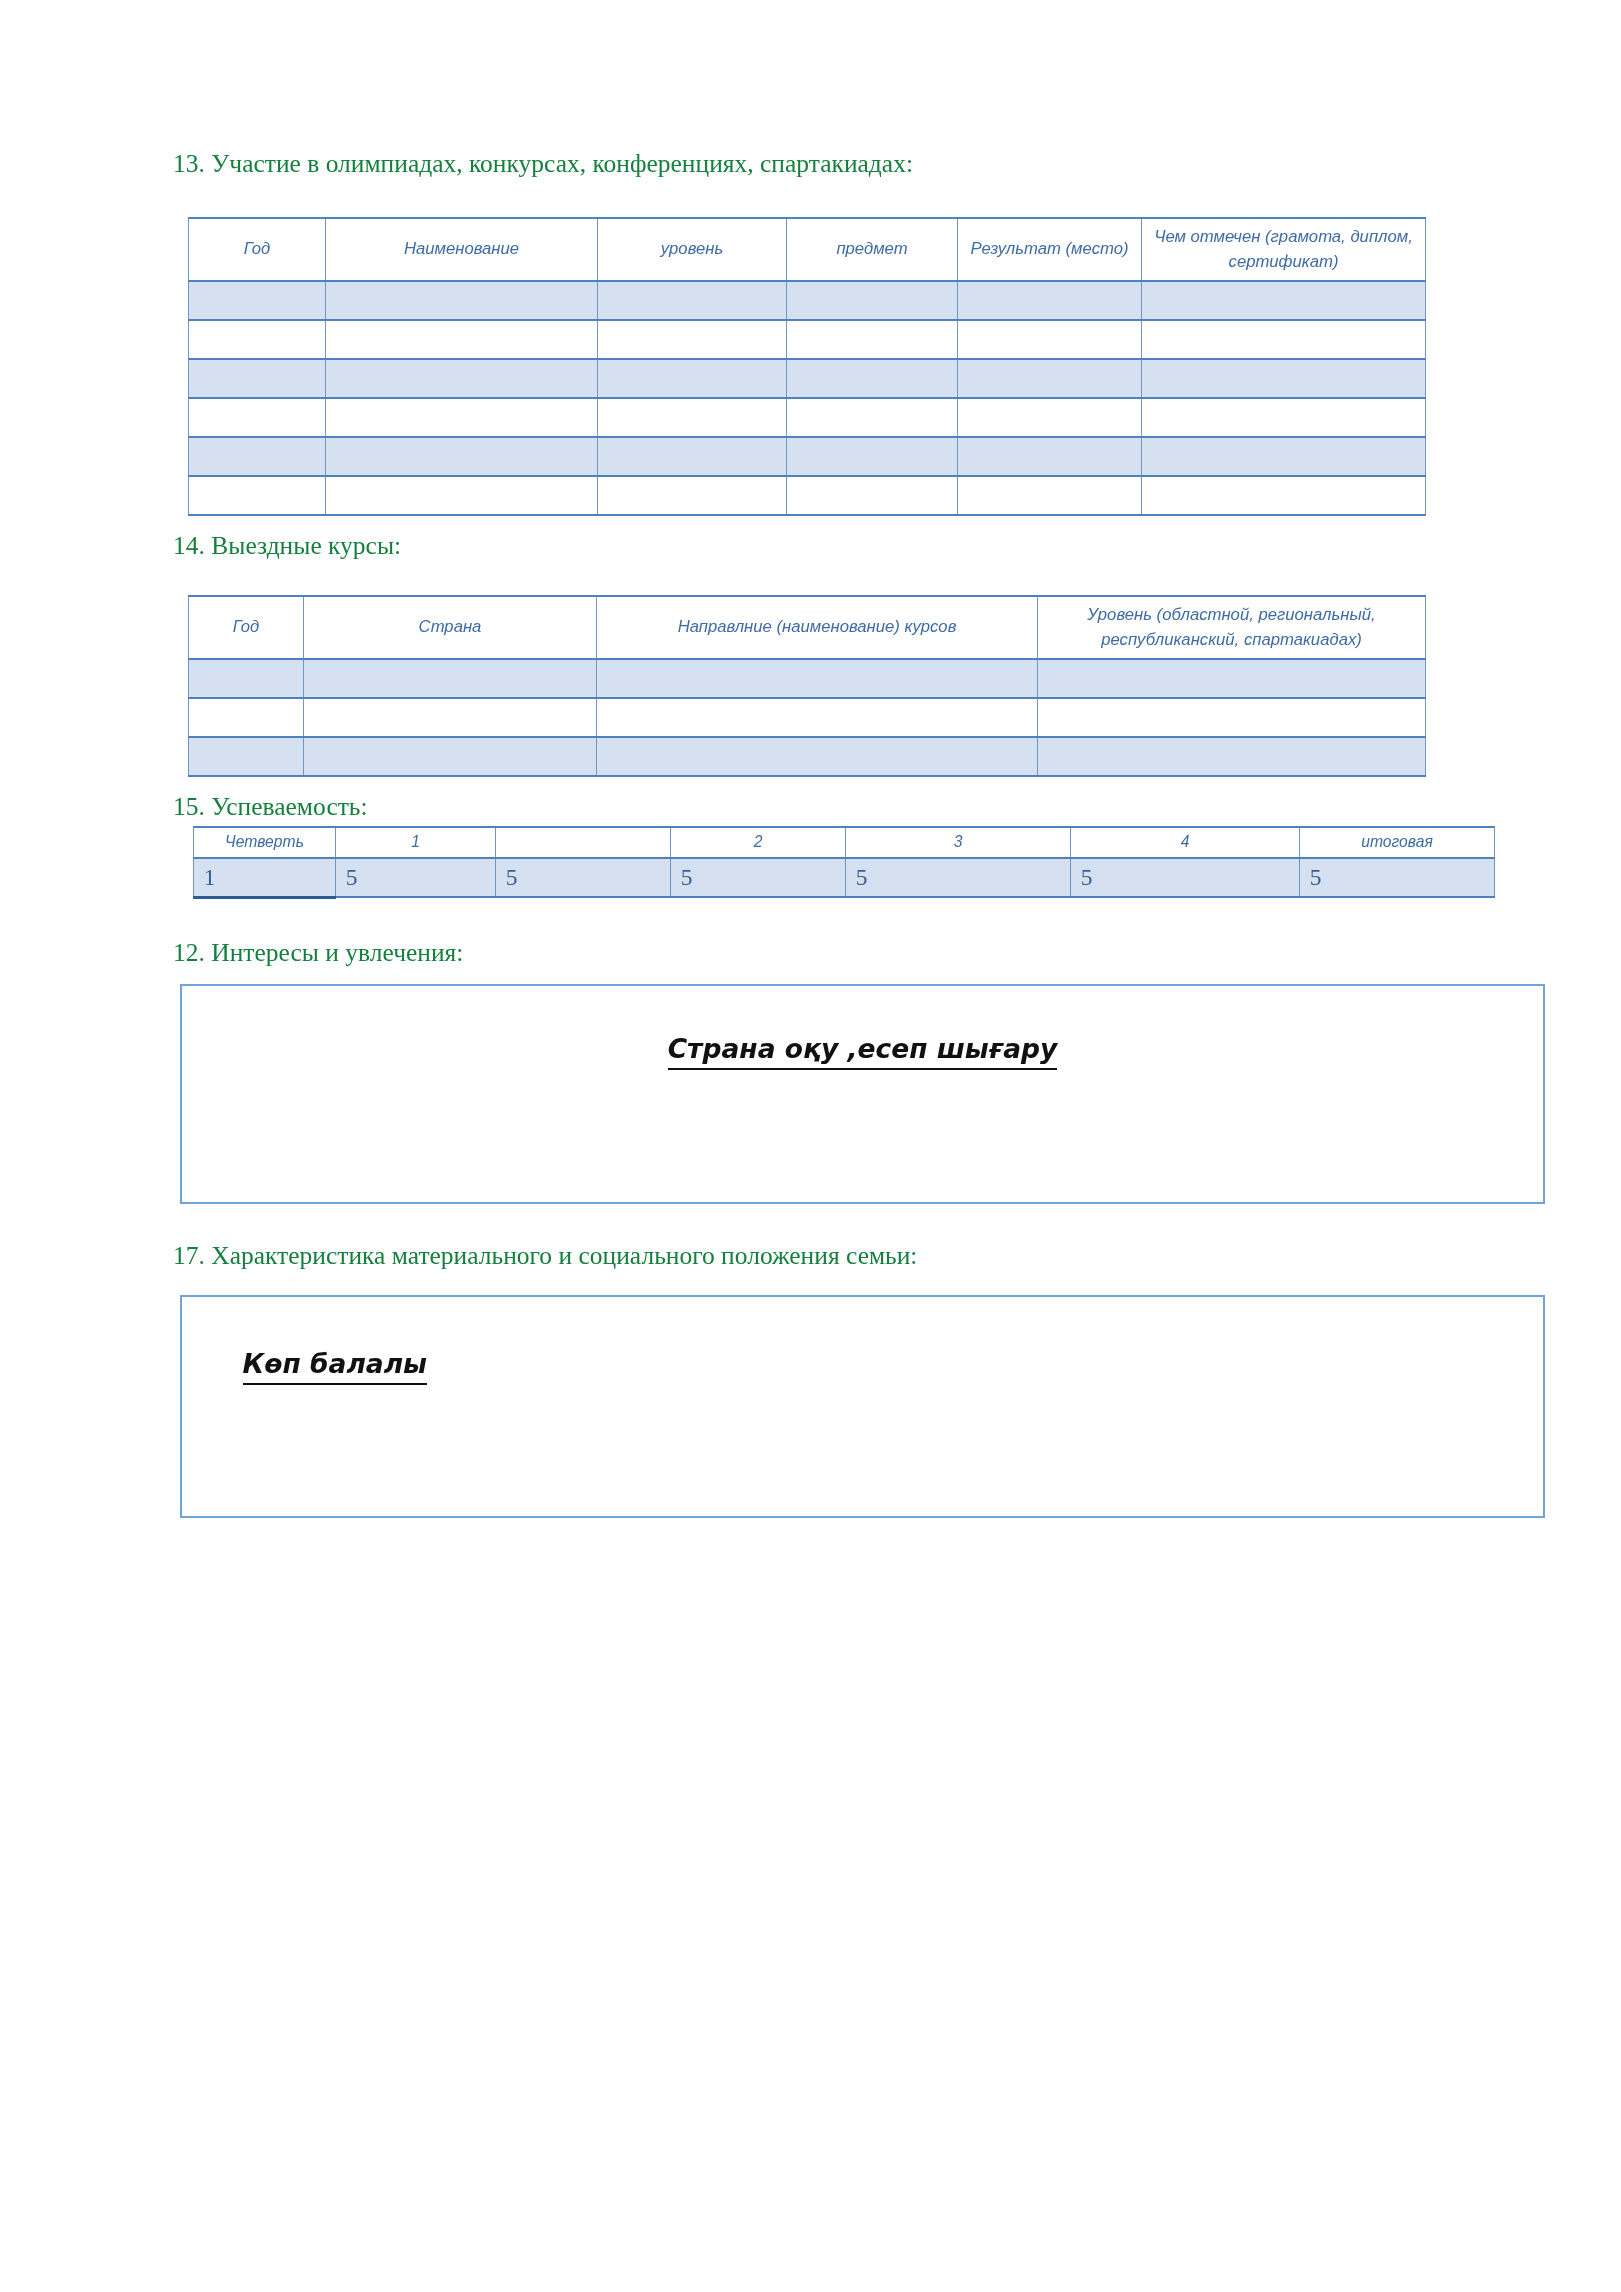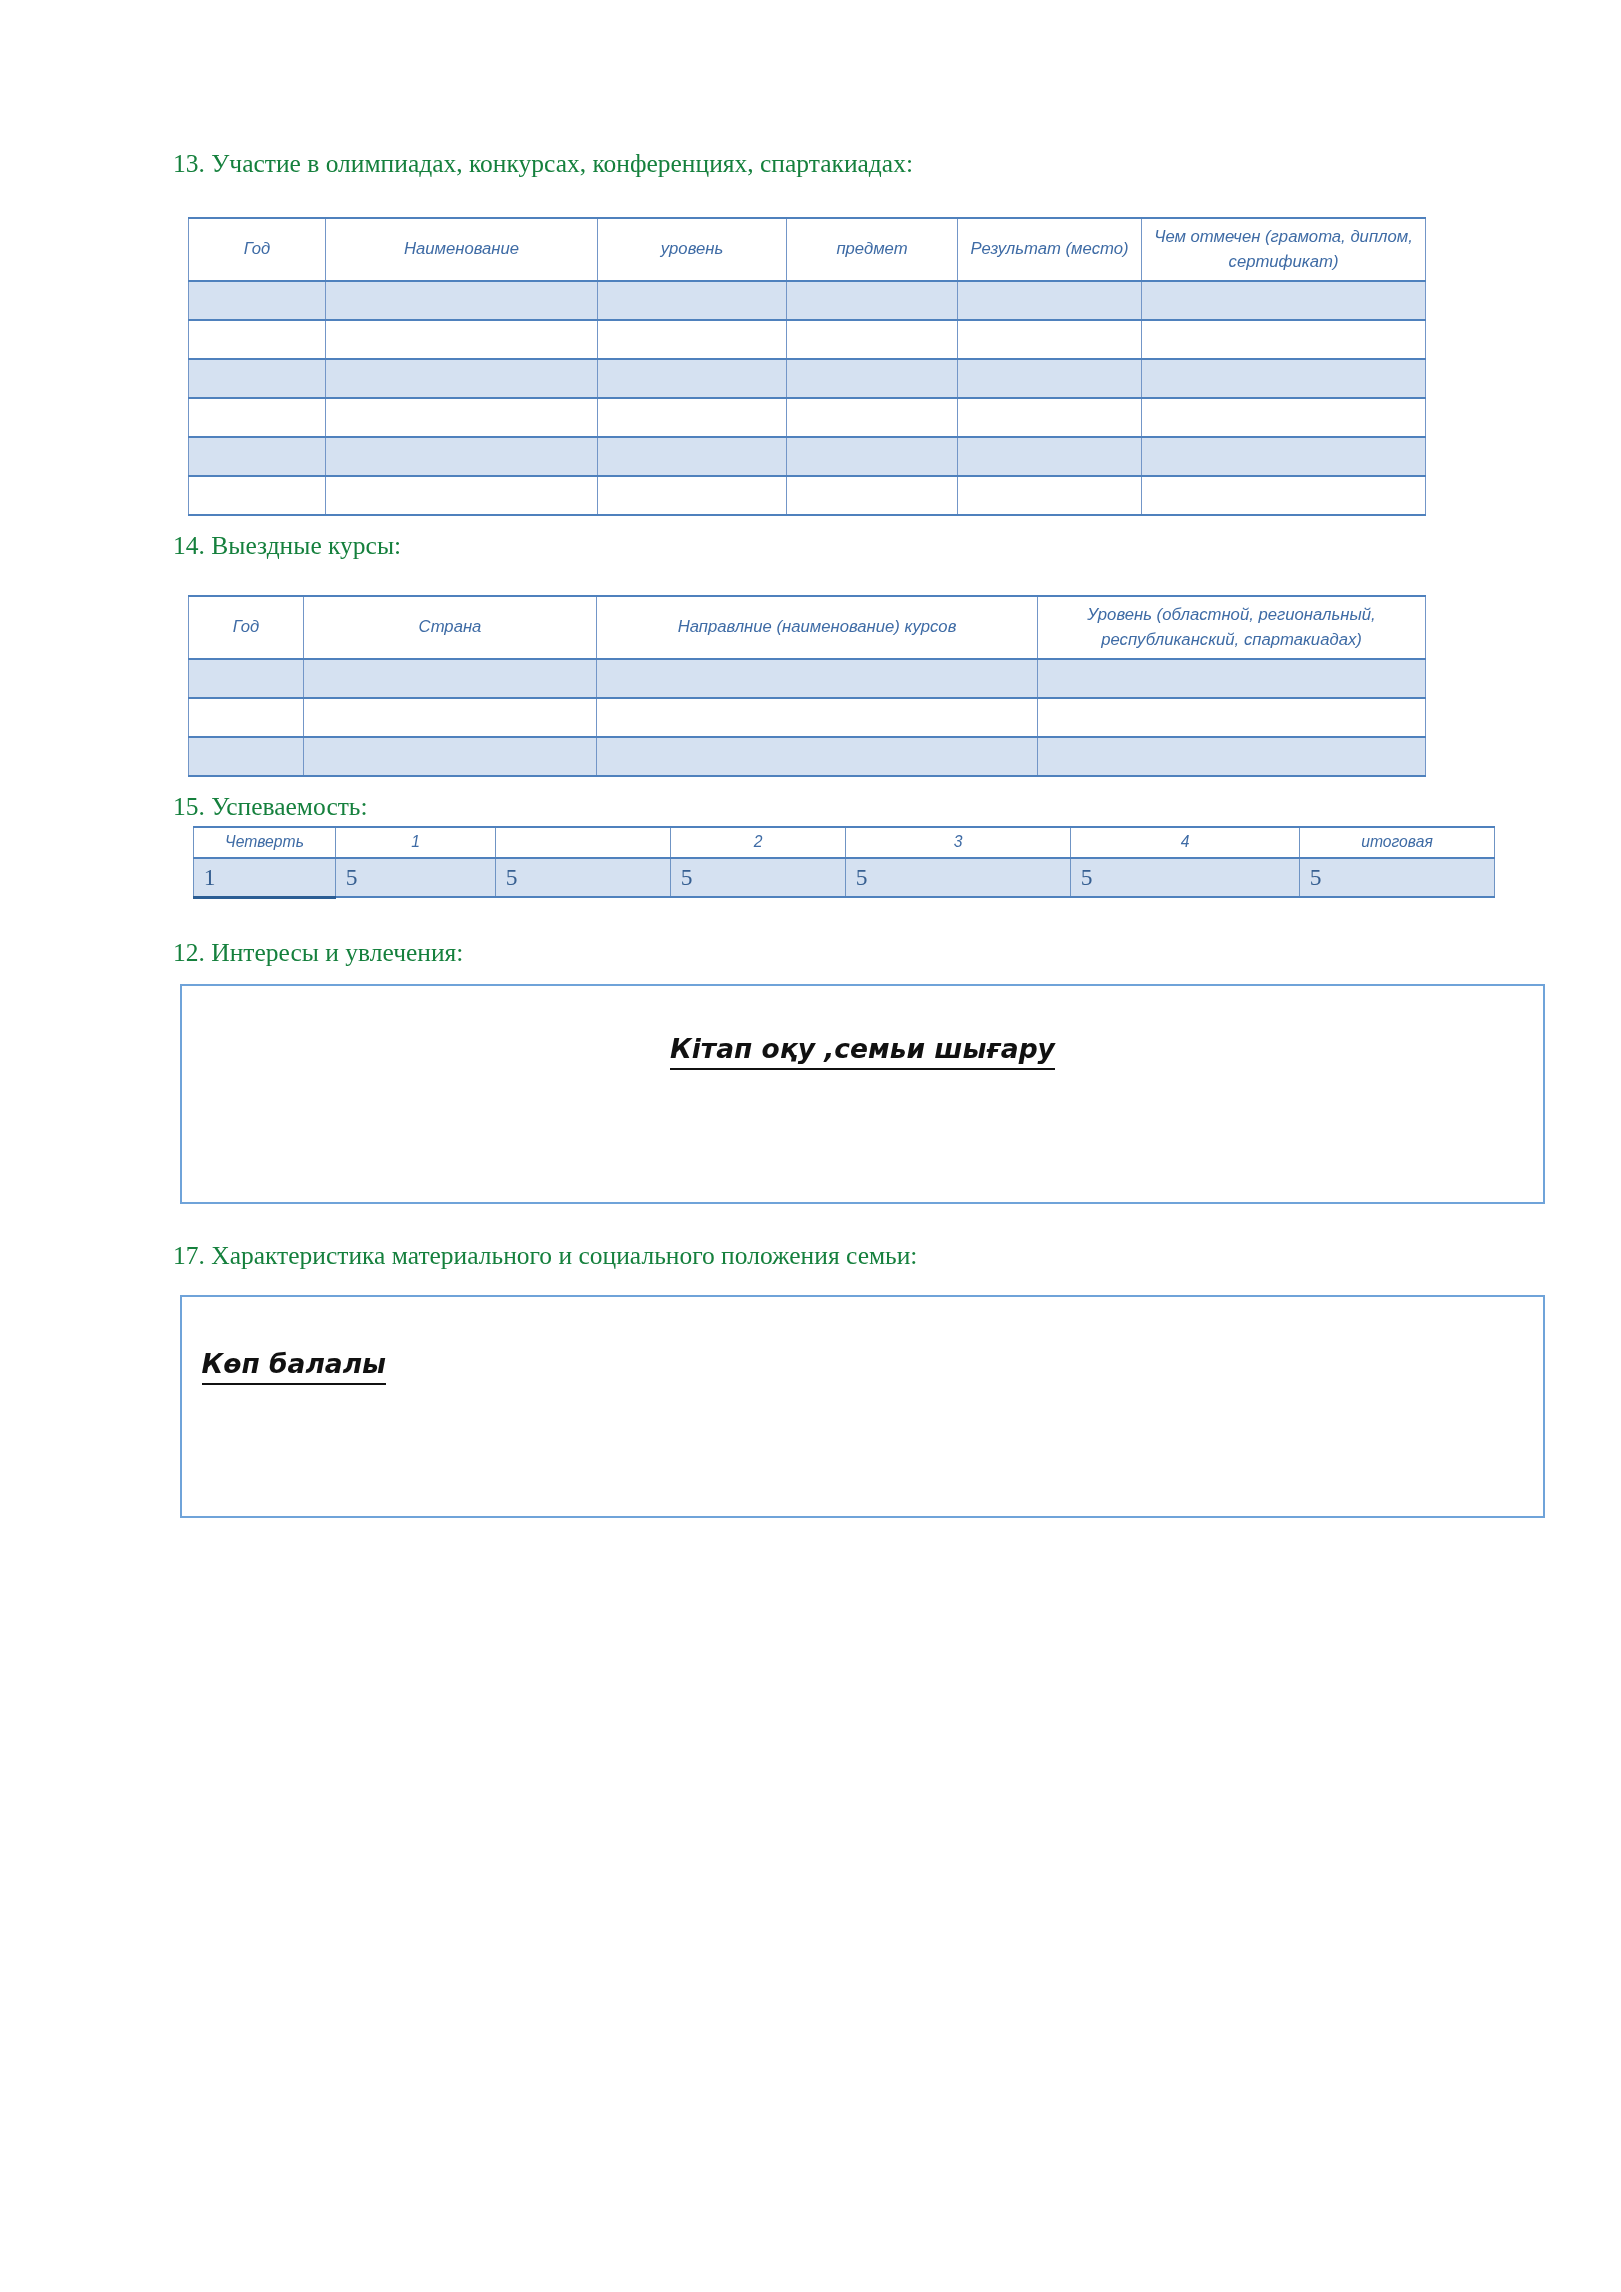--- a/index.html
+++ b/index.html
@@ -83,21 +83,21 @@
   .hand-text {
     display: inline-block;
     font: italic 26.5px "DejaVu Sans", sans-serif;
     font-weight: bold;
     color: #111111;
     border-bottom: 2.9px solid #111111;
     padding-bottom: 3.9px;
   }
   #box16 { top: 984px; height: 220px; text-align: center; }
   #box16 .hand-text { margin-top: 47px; }
-  #box17 { top: 1295px; height: 223px; }
+  #box17 { top: 1295px; height: 223px; padding-left: 41px; }
   #box17 .hand-text { margin: 51px 0 0 19.6px; }
   #h13 { top: 147px; }
   #t13 { top: 189px; }
   #h14 { top: 529px; text-align: center; }
   #t14 { top: 567px; }
   #h15 { top: 790px; }
   #t15 { top: 826px; }
   #h16 { top: 936px; }
   #h17 { top: 1239px; }
 </style>
@@ -246,21 +246,21 @@
           <td>5</td>
           <td>5</td>
           <td>5</td>
           <td>5</td>
         </tr>
       </tbody>
   </table>
 
   <div id="h16" class="heading">12. Интересы и увлечения:</div>
   <div id="box16" class="answer-box">
-    <span class="hand-text">Кітап оқу ,семьи шығару</span>
+    <span class="hand-text">Страна оқу ,есеп шығару</span>
   </div>
 
   <div id="h17" class="heading">17. Характеристика материального и социального положения семьи:</div>
   <div id="box17" class="answer-box">
     <span class="hand-text">Көп балалы</span>
   </div>
 
 </div>
 
 

